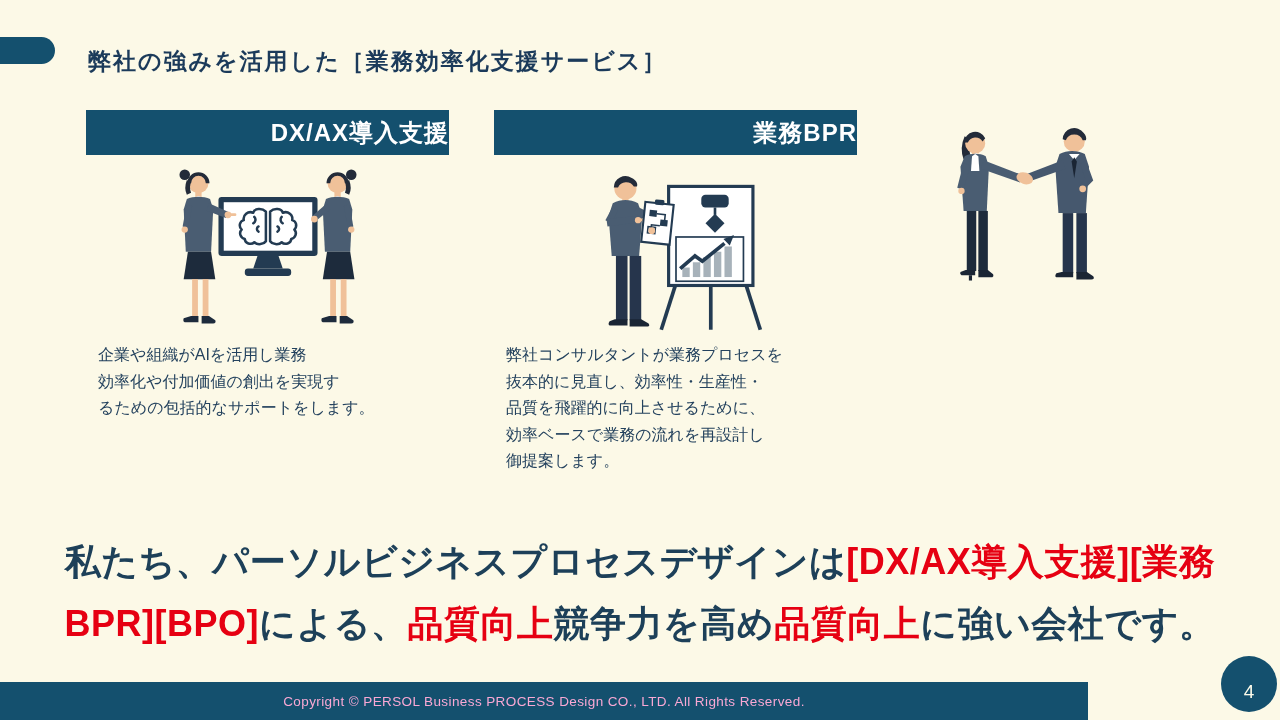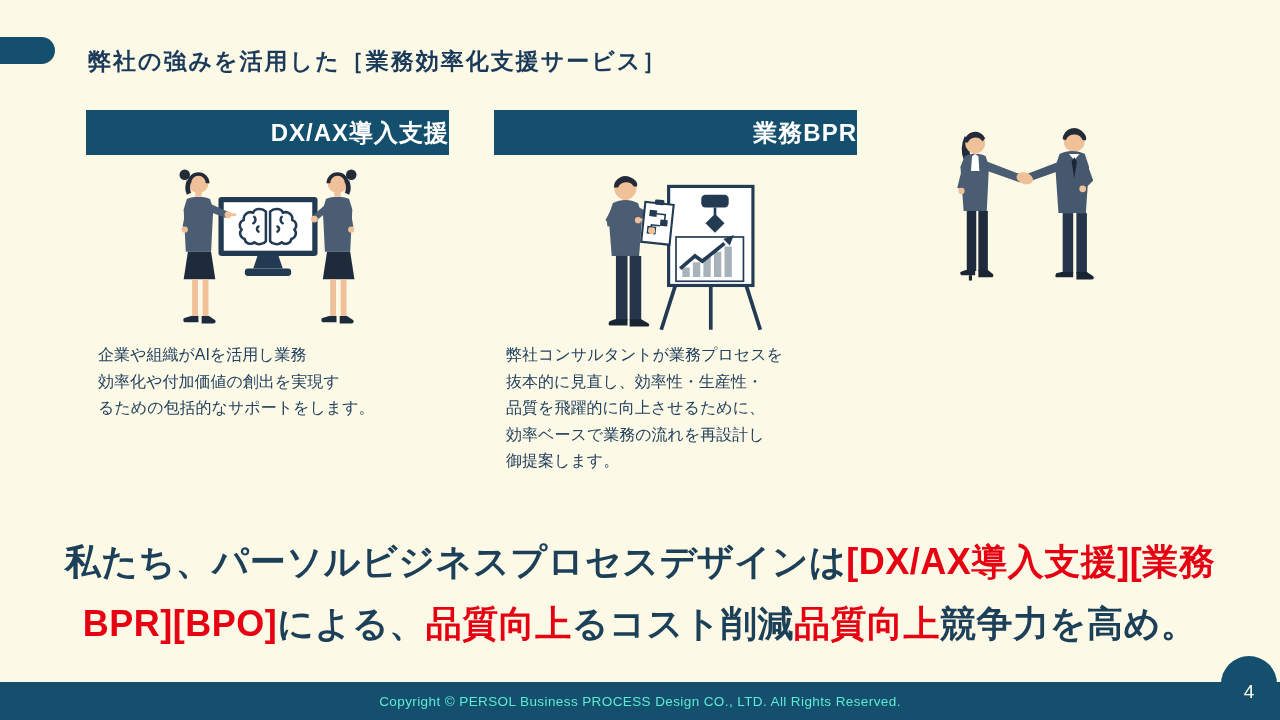--- a/index.html
+++ b/index.html
@@ -32,22 +32,22 @@
     white-space:pre-line;
   }
   .statement {
     position:absolute; left:0; top:531px; width:1280px;
     text-align:center; font-size:36px; font-weight:bold;
     line-height:62px; letter-spacing:0.5px;
   }
   .seg-navy { color:#1D4059; }
   .seg-red { color:#E60012; }
   .footer-bar {
-    position:absolute; left:0; top:682px; width:1280px; height:38px;
-    background:#14506E; color:#5eead4; font-size:13.5px; letter-spacing:0.4px;
+    position:absolute; left:0; top:682px; width:1088px; height:38px;
+    background:#14506E; color:#f9a8d4; font-size:13.5px; letter-spacing:0.4px;
     display:flex; align-items:center; justify-content:center;
   }
   .page-badge {
     position:absolute; left:1221px; top:656px; width:56px; height:56px;
     border-radius:50%; background:#14506E; color:#FDFBEA;
     display:flex; align-items:center; justify-content:center; font-size:19px;
   }
   .page-badge span { transform:translateY(8px); }
 </style>
 </head>
@@ -212,21 +212,21 @@
         <rect x="141" y="94" width="10" height="57" fill="#26354C"></rect>
         <rect x="154" y="94" width="10" height="57" fill="#26354C"></rect>
         <path d="M140,150 h11 v5 h-16 q-2,-1 0,-4 z" fill="#1A2534"></path>
         <path d="M154,150 h10 l6,4 q2,3 -2,3 h-14 z" fill="#1A2534"></path>
       </svg>
     </div>
   </section>
 
   <div class="statement">
     <div class="statement-line" id="statement-line-0"><span class="seg-navy">私たち、パーソルビジネスプロセスデザインは</span><span class="seg-red">[DX/AX導入支援][業務</span></div>
-    <div class="statement-line" id="statement-line-1"><span class="seg-red">BPR][BPO]</span><span class="seg-navy">による、</span><span class="seg-red">品質向上</span><span class="seg-navy">るコスト削減</span><span class="seg-red">品質向上</span><span class="seg-navy">競争力を高め。</span></div>
+    <div class="statement-line" id="statement-line-1"><span class="seg-red">BPR][BPO]</span><span class="seg-navy">による、</span><span class="seg-red">品質向上</span><span class="seg-navy">競争力を高め</span><span class="seg-red">品質向上</span><span class="seg-navy">に強い会社です。</span></div>
   </div>
 
   <footer class="footer-bar">
     <span>Copyright © PERSOL Business PROCESS Design CO., LTD. All Rights Reserved.</span>
   </footer>
 
   <div class="page-badge">
     <span>4</span>
   </div>
 

